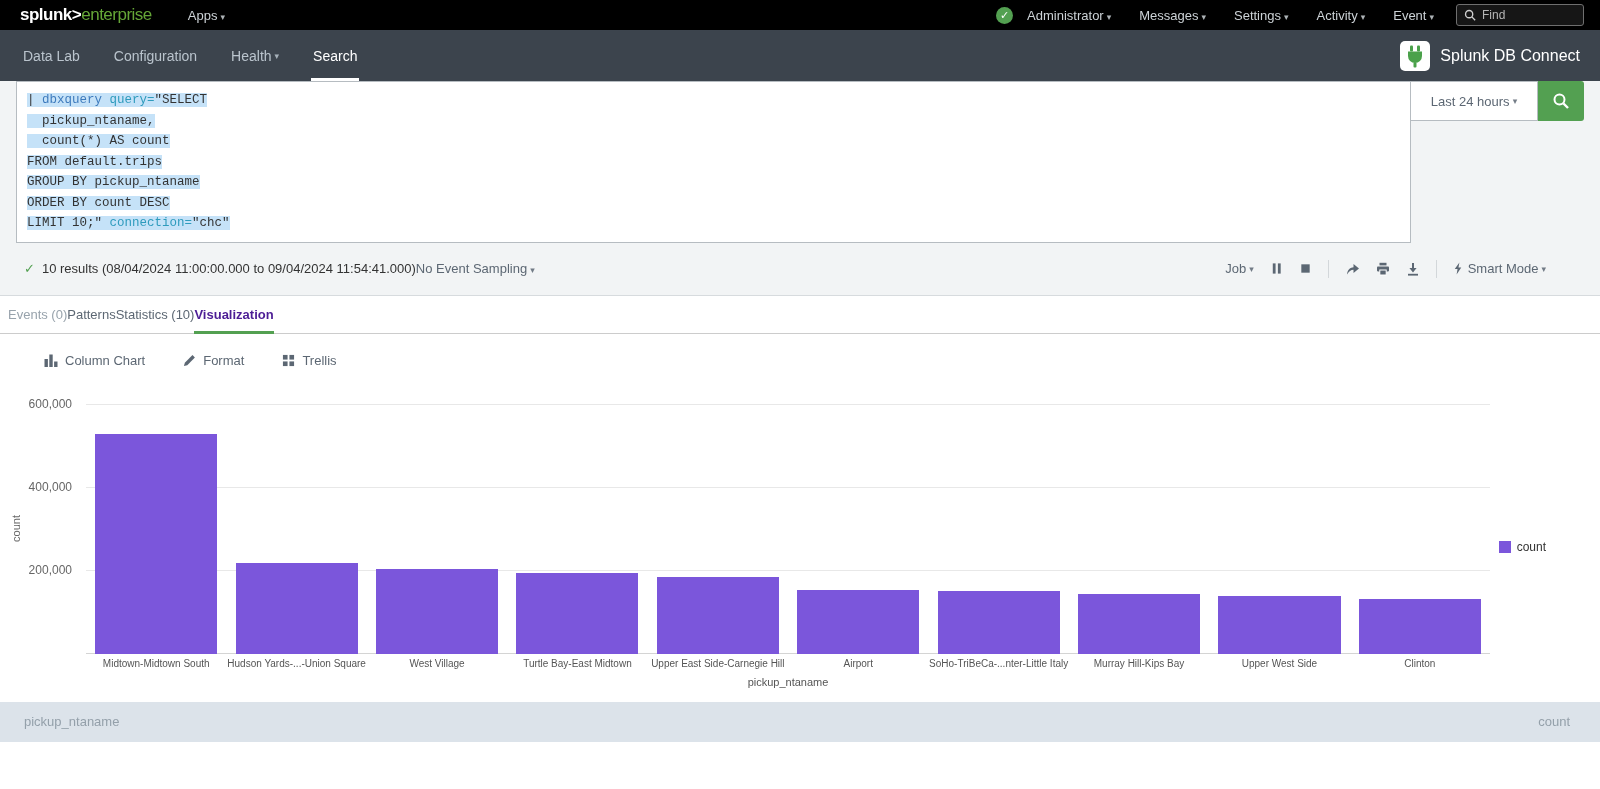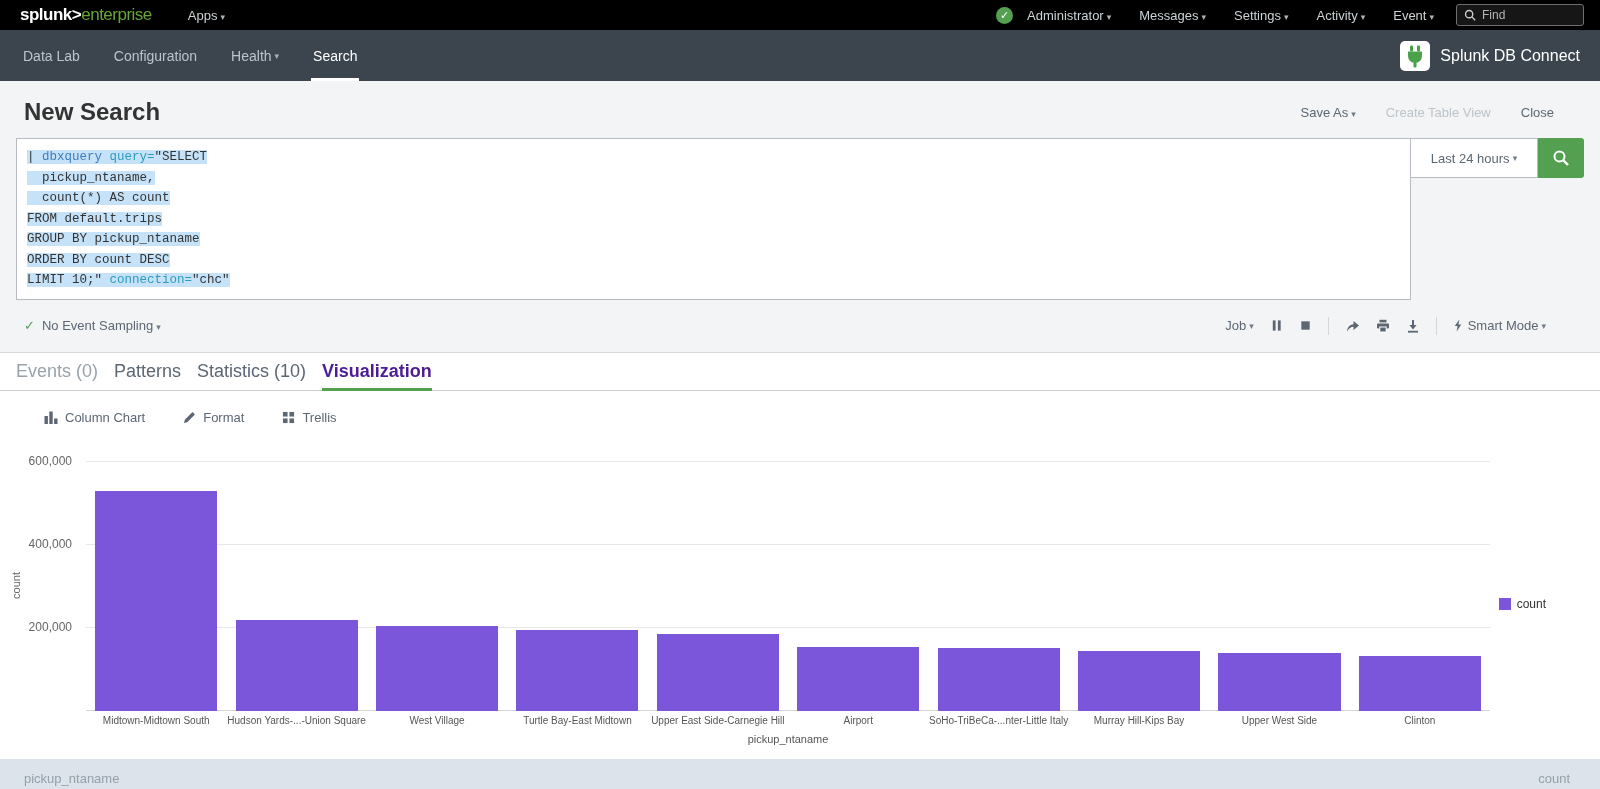--- a/index.html
+++ b/index.html
@@ -64,21 +64,21 @@
     font-size:13px; color:#333; }
   .check-ic { color:#53a051; margin-right:7px; font-size:13px; }
   .sampling { color:#5c6773; cursor:pointer; }
   .job-controls { margin-left:auto; display:flex; align-items:center; gap:16px; color:#5c6773; }
   .job-label, .mode-label { cursor:pointer; white-space:nowrap; display:flex; align-items:center; }
   .jicon { display:flex; align-items:center; cursor:pointer; color:#5c6773; }
   .vsep { width:1px; height:18px; background:#d3d7da; }
 
   
   .tabsrow { display:flex; background:#fff; border-bottom:1px solid #ccc; padding-left:8px; height:38px; }
-  .tab { margin:0 8px; display:flex; align-items:center; font-size:18px; color:#5c6773;
+  .tab { margin:0 0; display:flex; align-items:center; font-size:13px; color:#5c6773;
     cursor:pointer; position:relative; white-space:nowrap; }
   .tab.muted { color:#98a3ac; }
   .tab.active { color:#4c1d95; font-weight:bold; }
   .tab.active::after { content:""; position:absolute; left:0; right:0; bottom:-1px;
     height:3px; background:#53a051; }
 
   
   .viztb { display:flex; align-items:center; height:54px; padding-left:44px; gap:38px; background:#fff; }
   .viztb-item { display:flex; align-items:center; gap:7px; font-size:13px; color:#5c6773; cursor:pointer; }
 
@@ -169,28 +169,20 @@
         <path d="M8 10.5 h14 v4.5 a7 7 0 0 1 -7 7 a7 7 0 0 1 -7 -7 z"></path>
         <rect x="13.5" y="21.5" width="3" height="5" rx="1"></rect>
       </g>
     </svg>
     <span>Splunk DB Connect</span>
   </div>
 </div>
 
 <div class="gray-section">
 
-  <div class="page-header">
-    <div class="page-title">New Search</div>
-    <div class="header-actions">
-      <div class="header-action"><span>Save As</span><span class="caret">▾</span></div>
-      <div class="header-action disabled"><span>Create Table View</span></div>
-      <div class="header-action"><span>Close</span></div>
-    </div>
-  </div>
 
   <div class="search-row">
     <div class="search-box" id="queryBox">
         <div class="qline"><span class="qsel"><span class="tok-plain">| </span><span class="tok-command">dbxquery</span><span class="tok-plain"> </span><span class="tok-param">query=</span><span class="tok-string">"SELECT</span></span></div>
         <div class="qline"><span class="qsel"><span class="tok-string">  pickup_ntaname,</span></span></div>
         <div class="qline"><span class="qsel"><span class="tok-string">  count(*) AS count</span></span></div>
         <div class="qline"><span class="qsel"><span class="tok-string">FROM default.trips</span></span></div>
         <div class="qline"><span class="qsel"><span class="tok-string">GROUP BY pickup_ntaname</span></span></div>
         <div class="qline"><span class="qsel"><span class="tok-string">ORDER BY count DESC</span></span></div>
         <div class="qline"><span class="qsel"><span class="tok-string">LIMIT 10;"</span><span class="tok-plain"> </span><span class="tok-param">connection=</span><span class="tok-string">"chc"</span></span></div>
@@ -202,20 +194,21 @@
     <button class="search-btn">
       <svg width="18" height="18" viewBox="0 0 18 18">
           <circle cx="7.5" cy="7.5" r="5" fill="none" stroke="#fff" stroke-width="2"></circle>
           <line x1="11.5" y1="11.5" x2="16" y2="16" stroke="#fff" stroke-width="2.4"></line>
         </svg>
     </button>
   </div>
 
   <div class="jobbar">
     <span class="check-ic">✓</span>
+    <span>10 results (08/04/2024 11:00:00.000 to 09/04/2024 11:54:41.000)</span>
     <div class="sampling">
       <span>No Event Sampling</span><span class="caret">▾</span>
     </div>
     <div class="job-controls">
       <div class="job-label">
           <span>Job</span>
           <span class="caret">▾</span>
         </div>
       <span class="jicon">
           <svg width="13" height="13" viewBox="0 0 14 14">

